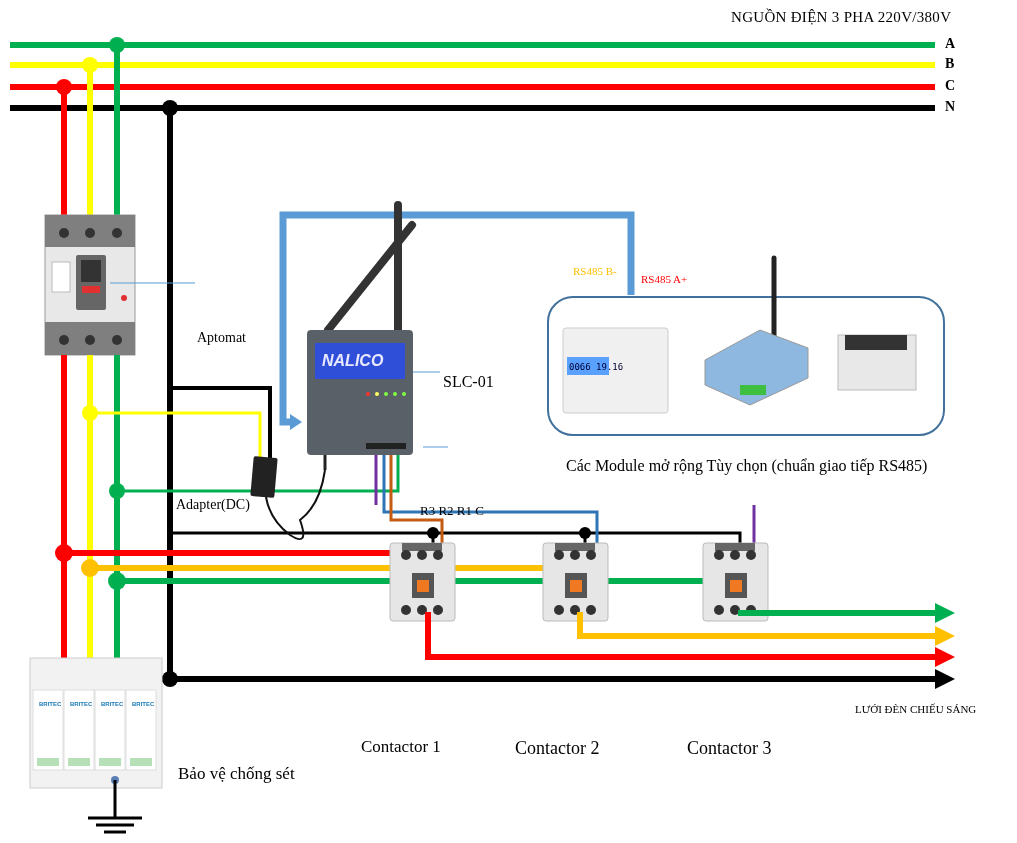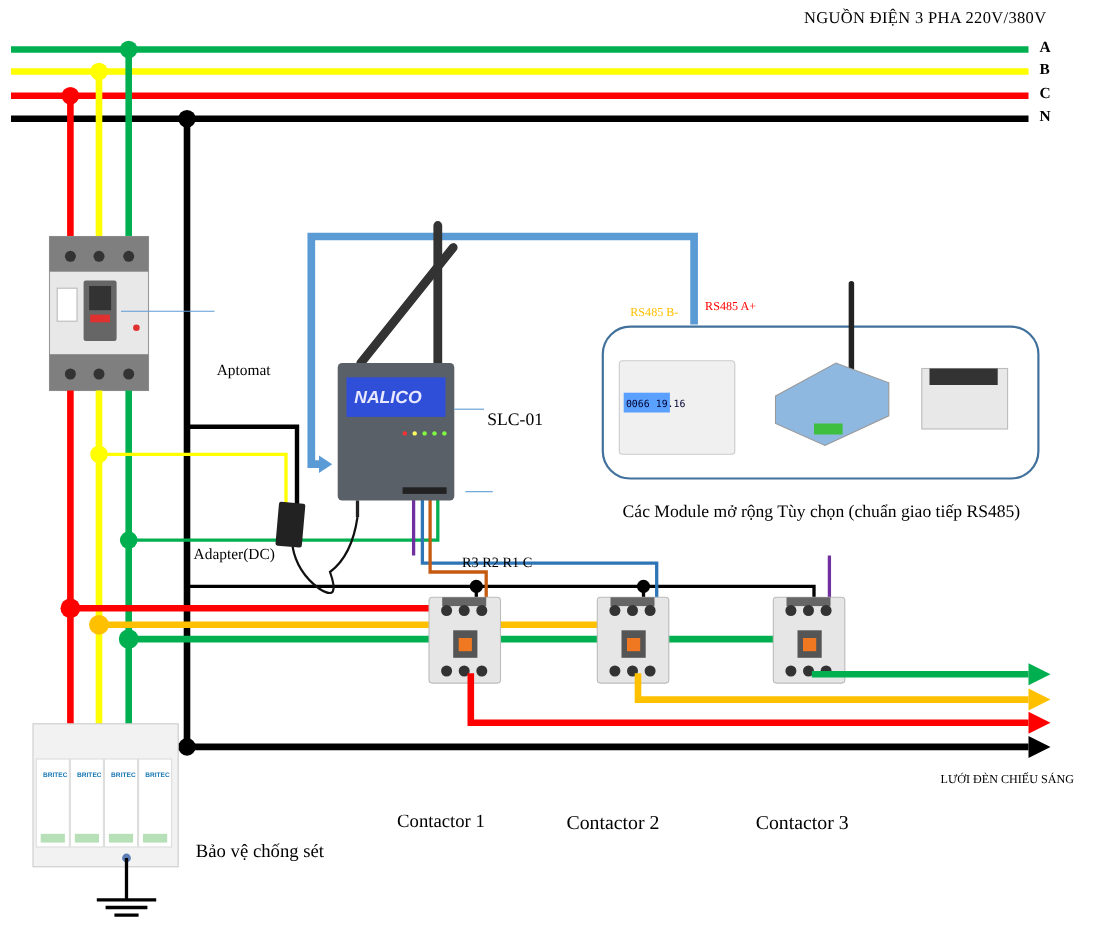--- a/index.html
+++ b/index.html
@@ -195,21 +195,21 @@
 <div class="lbl bus" style="top:36px">A</div>
 <div class="lbl bus" style="top:56px">B</div>
 <div class="lbl bus" style="top:78px">C</div>
 <div class="lbl bus" style="top:99px">N</div>
 
 <div class="lbl small" style="left:197px;top:283px;font-size:14px">Aptomat</div>
 <div class="lbl mid" style="left:443px;top:373px">SLC-01</div>
 <div class="lbl small" style="left:420px;top:456px">R3 R2 R1 C</div>
 <div class="lbl small" style="left:176px;top:450px;font-size:14px">Adapter(DC)</div>
 
-<div class="lbl" style="left:573px;top:278px;font-size:11px;color:#ffc000">RS485 B-</div>
+<div class="lbl" style="left:573px;top:265px;font-size:11px;color:#ffc000">RS485 B-</div>
 <div class="lbl" style="left:641px;top:273px;font-size:11px;color:#ff0000">RS485 A+</div>
 <div class="lbl mid" style="left:566px;top:457px">Các Module mở rộng Tùy chọn (chuẩn giao tiếp RS485)</div>
 
 <div class="lbl small" style="left:361px;top:690px;font-size:17px">Contactor 1</div>
 <div class="lbl small" style="left:515px;top:691px;font-size:18px">Contactor 2</div>
 <div class="lbl small" style="left:687px;top:691px;font-size:18px">Contactor 3</div>
 <div class="lbl grid-label">LƯỚI ĐÈN CHIẾU SÁNG</div>
 <div class="lbl" style="left:178px;top:764px;font-size:17px">Bảo vệ chống sét</div>
 
 </body></html>

